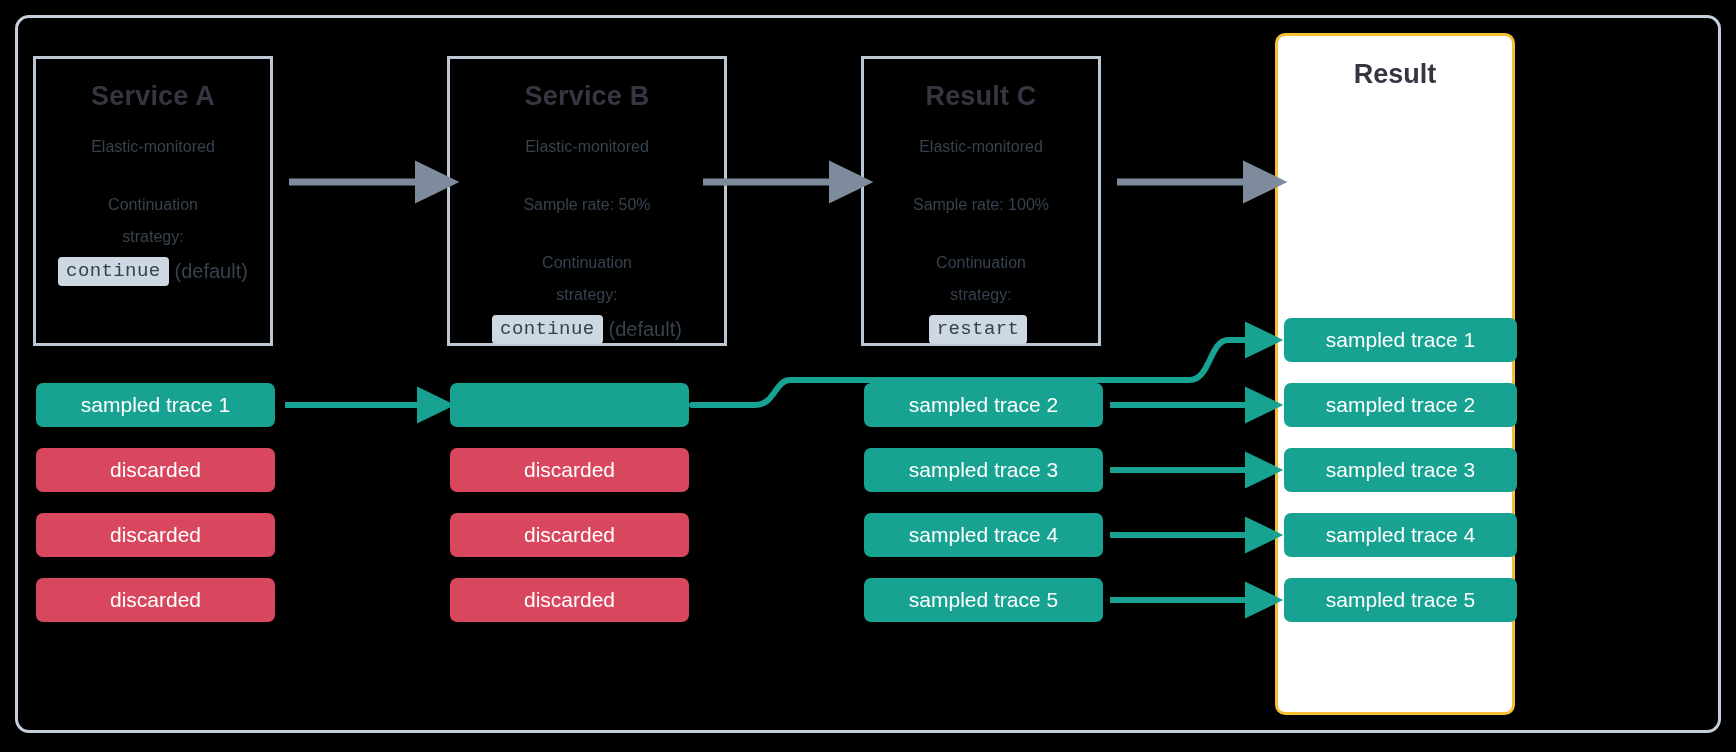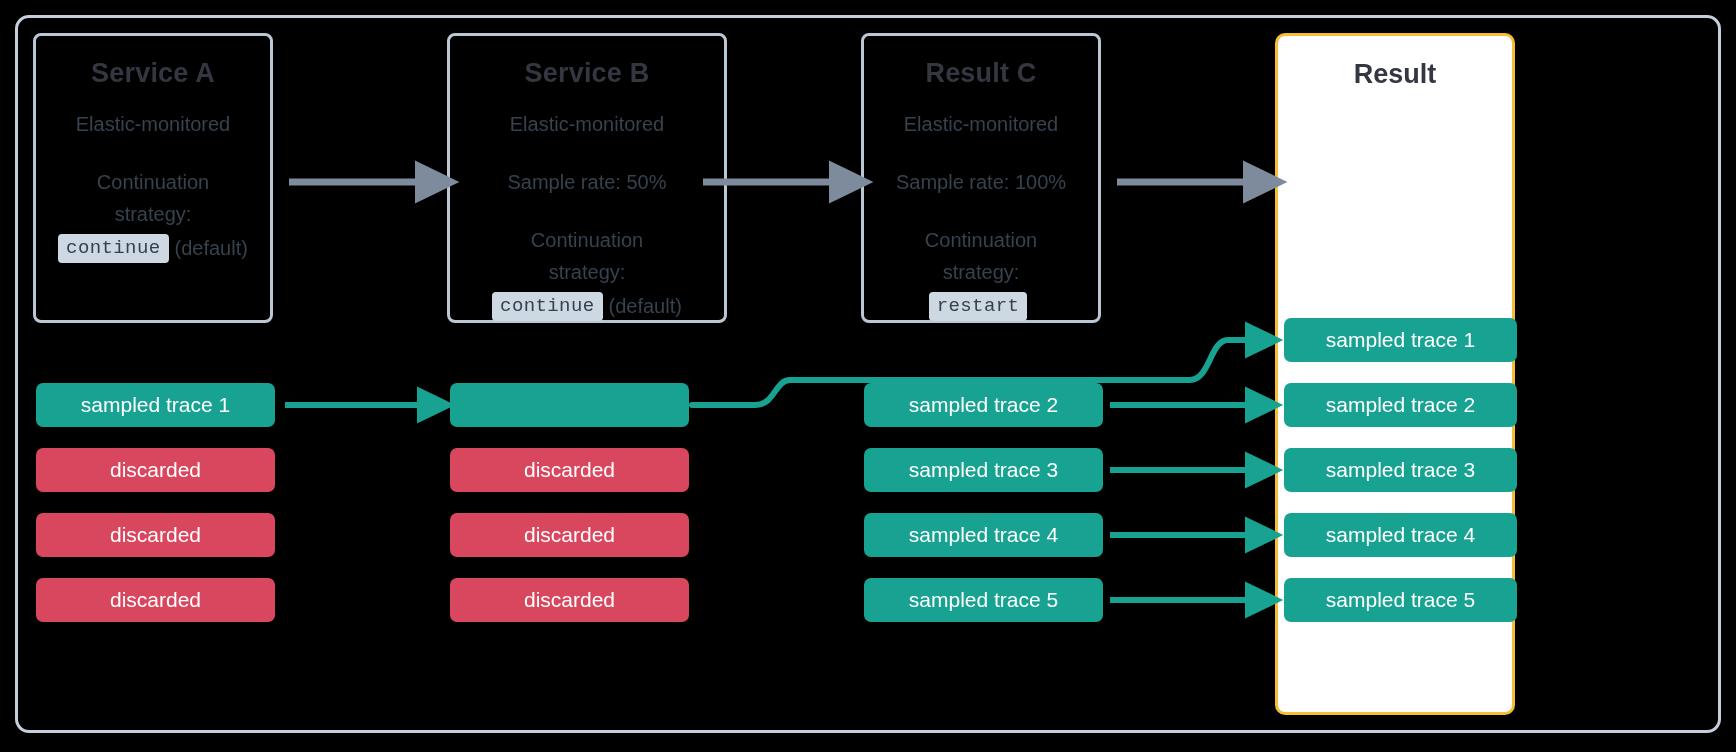--- a/index.html
+++ b/index.html
@@ -28,34 +28,35 @@
     box-sizing: border-box;
     border: 3px solid #C5CEDB;
     border-radius: 14px;
   }
 
   
   .service-card {
     position: absolute;
     box-sizing: border-box;
     border: 3px solid #BCC7D4;
-    border-radius: 8px;
+    border-radius: 0;
     background: transparent;
     text-align: center;
     padding-top: 22px;
+    margin-top: 23px;
   }
   .service-title {
     font-size: 27px;
     font-weight: bold;
     color: #343741;
     letter-spacing: 0.2px;
     margin-bottom: 19px;
   }
   .service-line {
-    font-size: 20px;
+    font-size: 16px;
     color: #36424E;
     line-height: 32px;
     margin-bottom: 26px;
   }
   .service-line.strategy {
     margin-bottom: 4px;
   }
   .strategy-row {
     font-size: 20px;
     color: #36424E;

